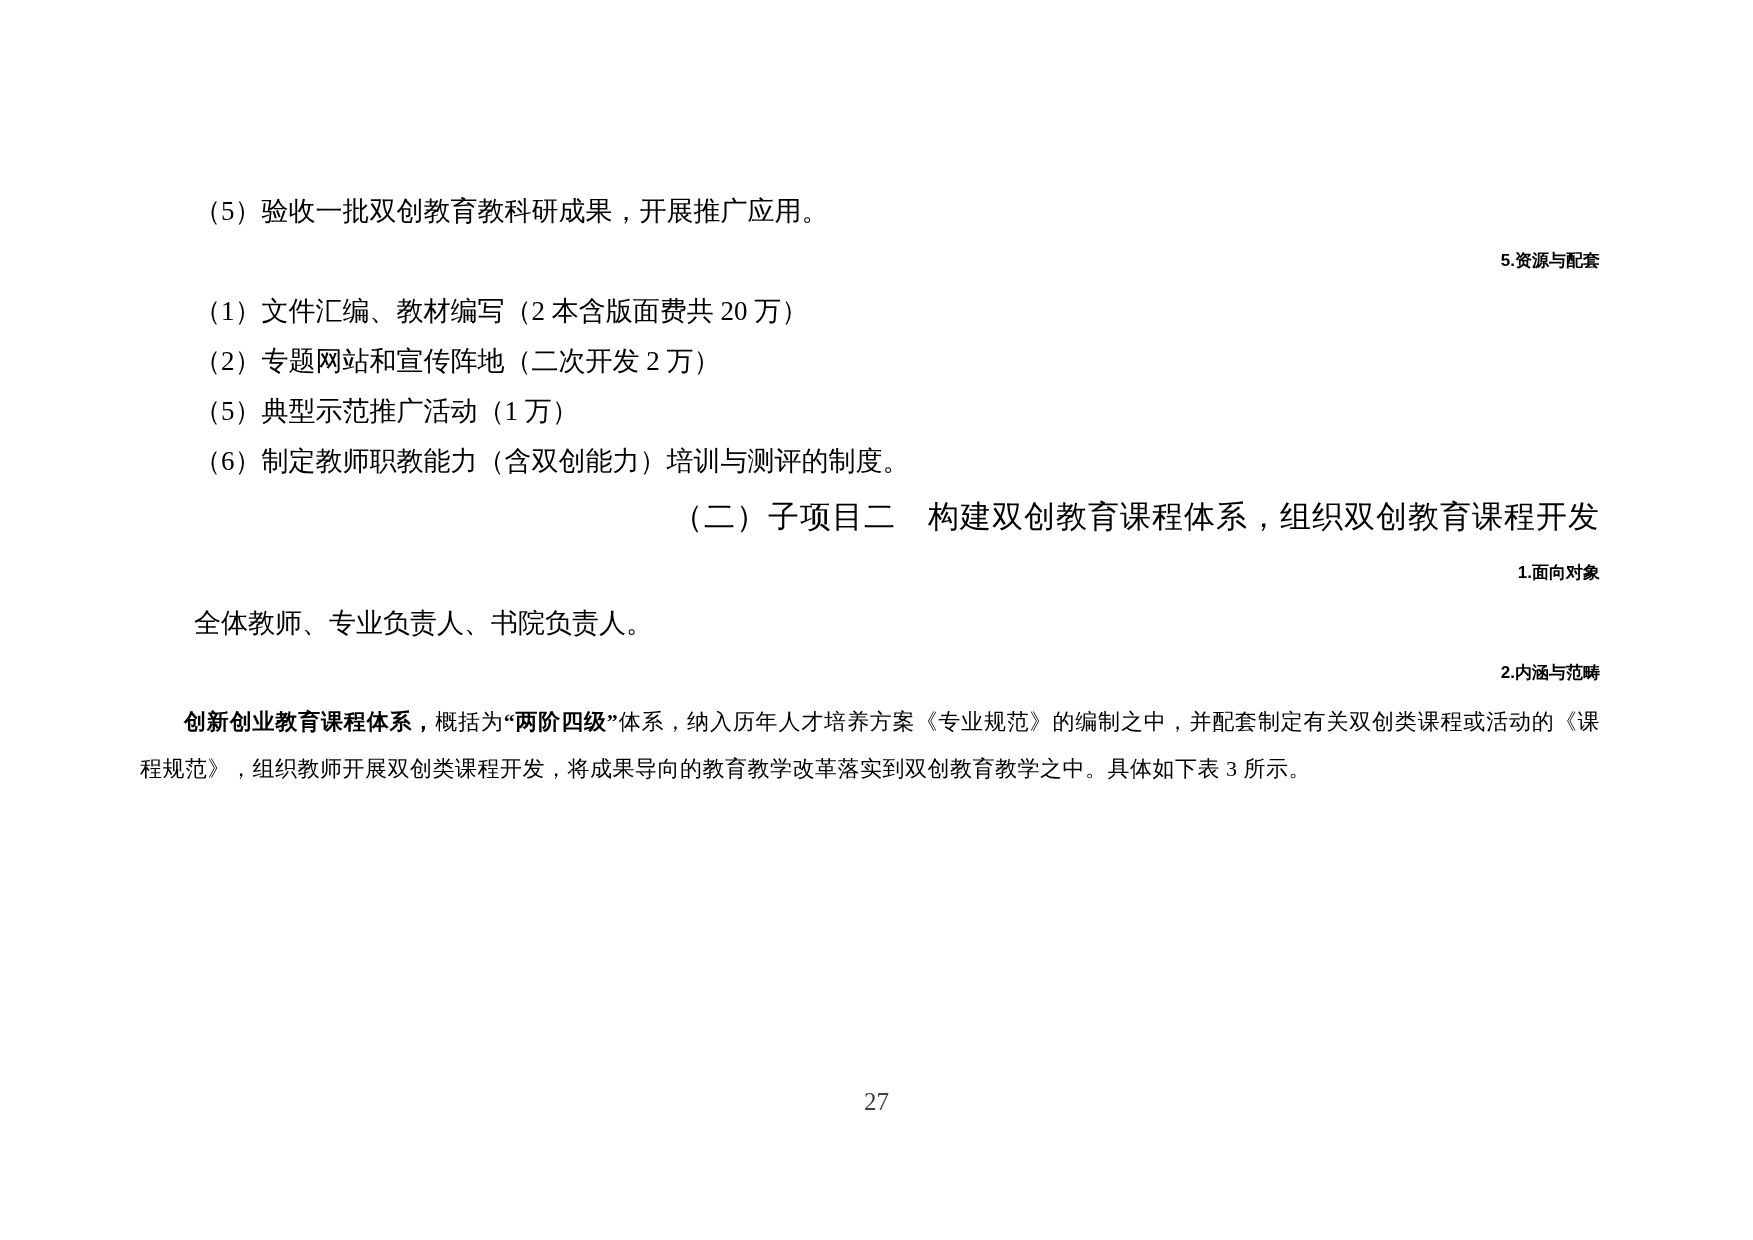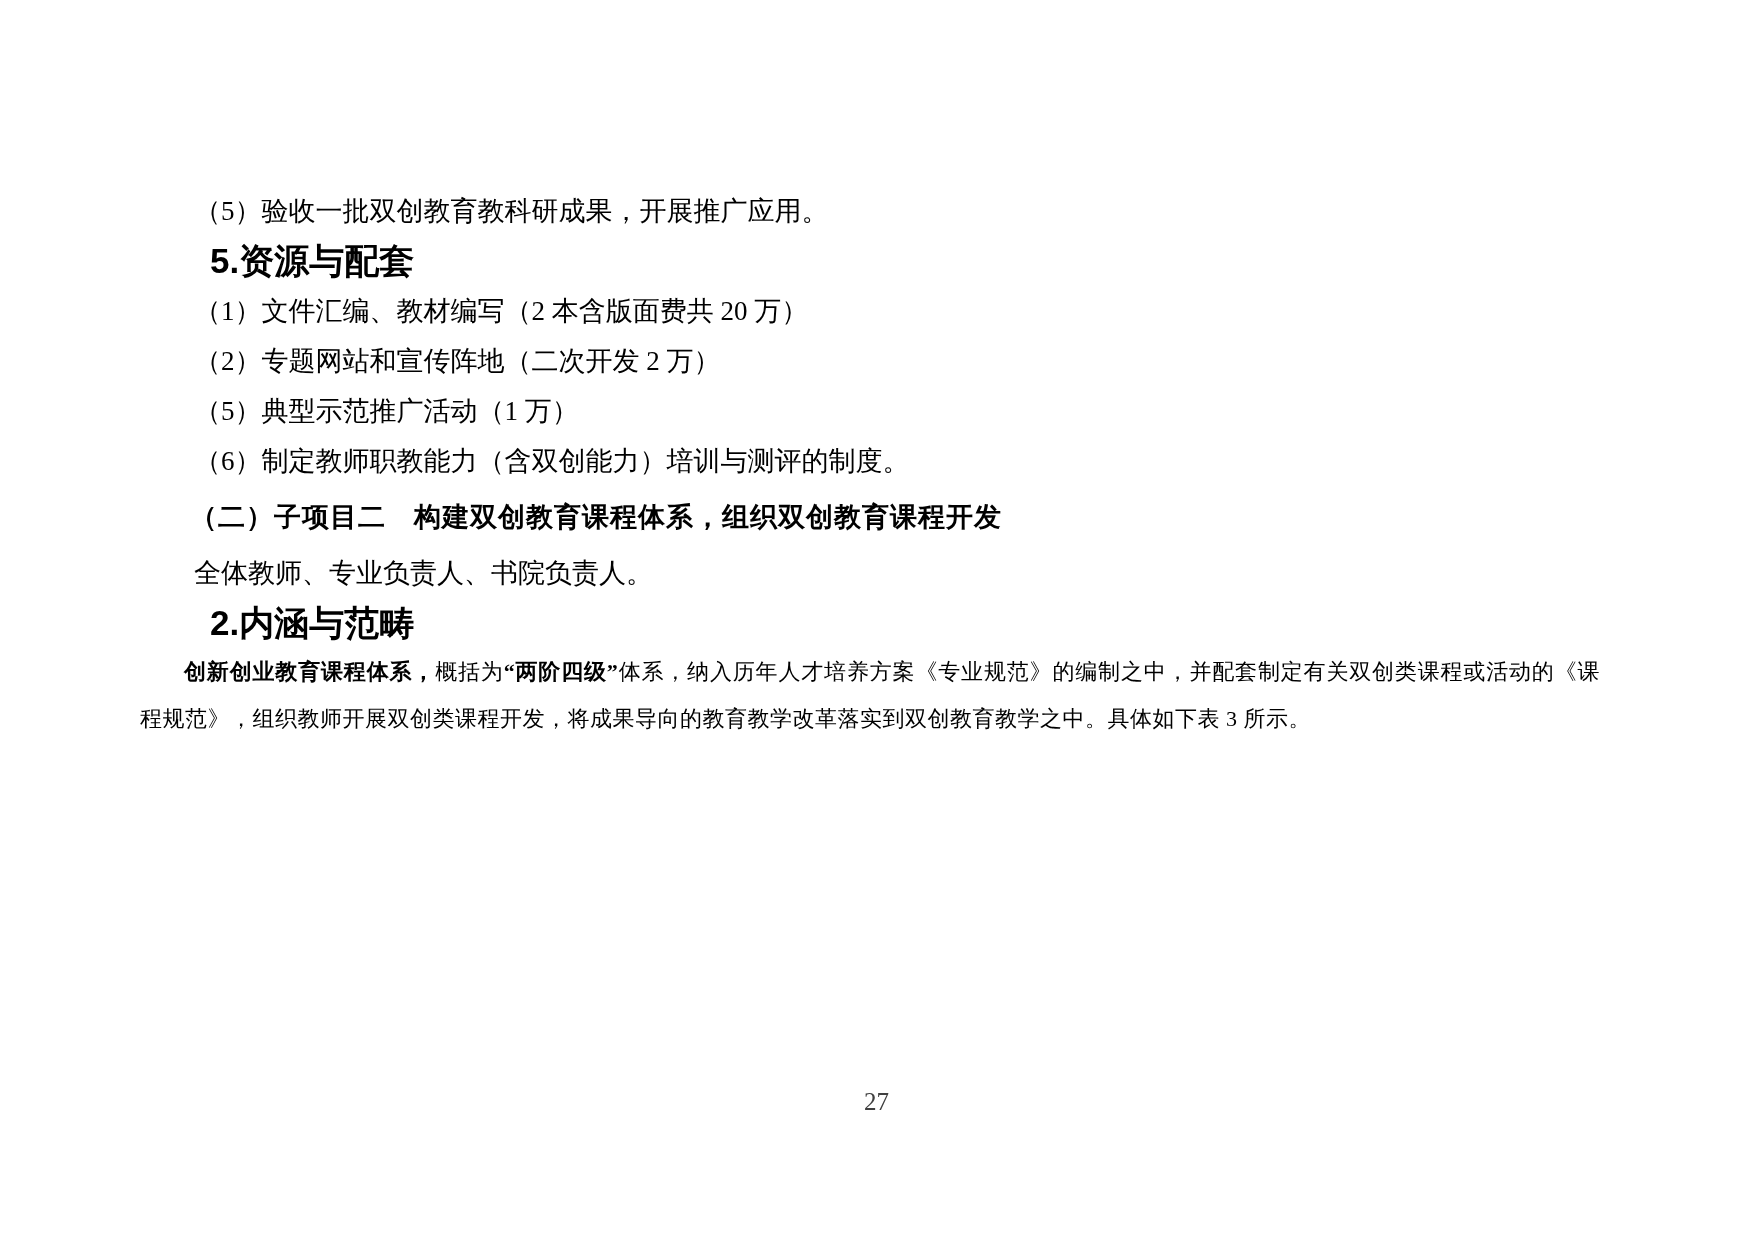--- a/index.html
+++ b/index.html
@@ -27,36 +27,38 @@
     font-size: 27px;
     line-height: 50px;
     font-weight: normal;
     white-space: nowrap;
   }
   .indent-2em {
     text-indent: 2em;
   }
   .num-heading {
     margin: 0;
-    font-size: 35px;
+    font-size: 17px;
     line-height: 50px;
     font-weight: bold;
     text-indent: 2em;
     font-family: "Liberation Sans", "DejaVu Sans", sans-serif;
     white-space: nowrap;
+    text-align: right;
   }
   .section-heading {
     margin: 0;
-    font-size: 27px;
+    font-size: 31px;
     line-height: 62px;
-    font-weight: bold;
+    font-weight: normal;
     text-indent: 50px;
     font-family: "Liberation Sans", "DejaVu Sans", sans-serif;
     white-space: nowrap;
     letter-spacing: 1px;
+    text-align: right;
   }
   .body-paragraph {
     margin: 0;
     font-size: 22px;
     line-height: 47px;
     text-align: justify;
     text-indent: 2em;
     letter-spacing: 0.5px;
   }
   .bold-run {
@@ -83,20 +85,21 @@
 
     <h3 class="num-heading">5.资源与配套</h3>
 
     <p class="body-line indent-2em">（1）文件汇编、教材编写（2 本含版面费共 20 万）</p>
     <p class="body-line indent-2em">（2）专题网站和宣传阵地（二次开发 2 万）</p>
     <p class="body-line indent-2em">（5）典型示范推广活动（1 万）</p>
     <p class="body-line indent-2em">（6）制定教师职教能力（含双创能力）培训与测评的制度。</p>
 
     <h2 class="section-heading">（二）子项目二　构建双创教育课程体系，组织双创教育课程开发</h2>
 
+    <h3 class="num-heading">1.面向对象</h3>
 
     <p class="body-line indent-2em">全体教师、专业负责人、书院负责人。</p>
 
     <h3 class="num-heading">2.内涵与范畴</h3>
 
     <p class="body-paragraph"><span class="bold-run">创新创业教育课程体系，</span><span>概括为</span><span class="bold-run">“两阶四级”</span><span>体系，纳入历年人才培养方案《专业规范》的编制之中，并配套制定有关双创类课程或活动的《课程规范》，组织教师开展双创类课程开发，将成果导向的教育教学改革落实到双创教育教学之中。具体如下表 3 所示。</span></p>
 
   </div>
 
   <div class="page-number">27</div>

